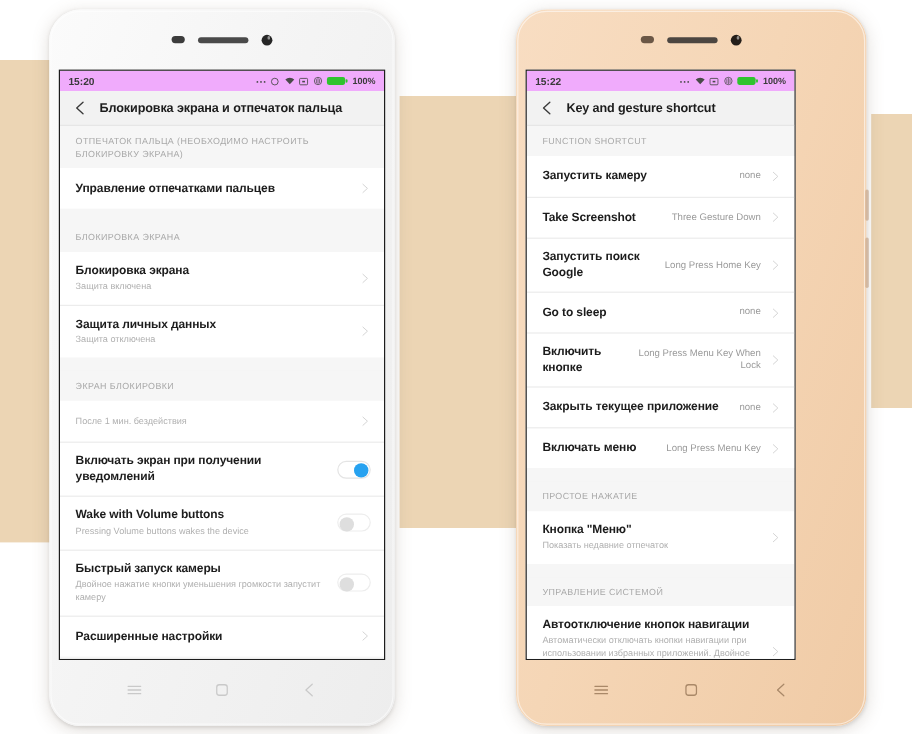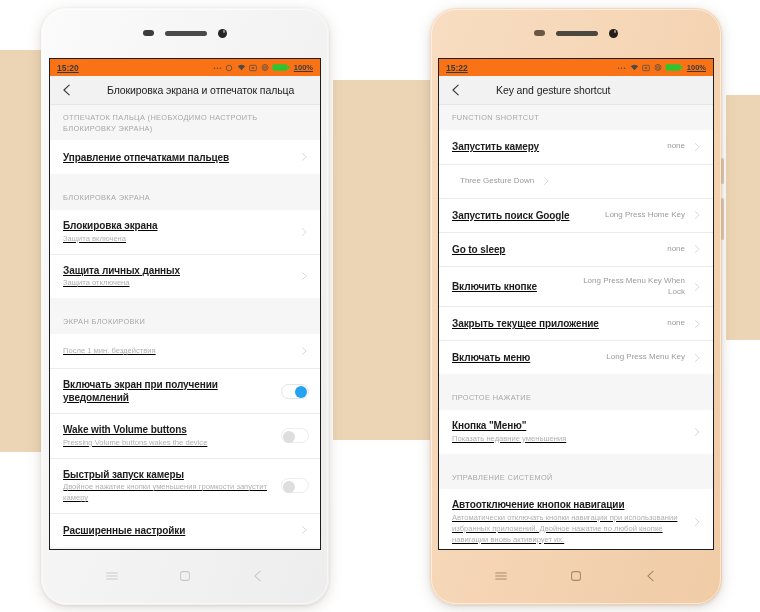--- a/index.html
+++ b/index.html
@@ -96,34 +96,33 @@
 
   
   .screen {
     position: absolute;
     top: 50px; left: 8px;
     width: 272px; height: 492px;
     background: #ffffff;
     overflow: hidden;
     border: 1px solid #1d1d1d;
   }
-  .phone-right .screen { width: 276px; }
+  .phone-right .screen { width: 225px; }
 
   
   .statusbar {
     height: 17px;
-    background: #f97316;
+    background: #f0abfc;
     display: flex;
     align-items: center;
     justify-content: space-between;
     padding: 0 7px;
     font-size: 8.5px;
     color: #3a3a3a;
     font-weight: bold;
-    text-decoration: underline;
   }
   .status-right {
     display: flex;
     align-items: center;
     gap: 3.5px;
   }
   .si { display: block; }
   .battery-pct { font-size: 7.5px; font-weight: bold; color: #3a3a3a; }
 
   
@@ -136,24 +135,23 @@
     gap: 9px;
     border-bottom: 1px solid #e6e6e6;
   }
   .back-chevron {
     width: 14px; height: 14px;
     flex: 0 0 auto;
     cursor: pointer;
   }
   .title-text {
     font-size: 10.5px;
-    font-weight: normal;
+    font-weight: bold;
     color: #1c1c1c;
     letter-spacing: -0.1px;
-    margin-left: 24px;
   }
 
   
   .content {
     height: 446px;
     overflow: hidden;
     background: #f6f6f6;
   }
   .section-header {
     padding: 8px 13px 6px 13px;
@@ -167,21 +165,21 @@
 
   .row {
     display: flex;
     align-items: center;
     padding: 9px 11px 9px 13px;
     background: #ffffff;
     border-top: 1px solid #ececec;
     min-height: 34px;
   }
   .group .row:first-child { border-top: none; }
-  .row-texts { flex: 1 1 auto; min-width: 0; text-decoration: underline; }
+  .row-texts { flex: 1 1 auto; min-width: 0; }
   .row-title {
     font-size: 10px;
     color: #1c1c1c;
     font-weight: bold;
     line-height: 1.32;
     letter-spacing: -0.1px;
   }
   .row-sub {
     font-size: 7.6px;
     color: #b0b0b0;
@@ -439,20 +437,23 @@
           <div class="row">
             <div class="row-texts">
               <div class="row-title">Запустить камеру</div>
             </div>
             <div class="row-value">none</div>
             <svg class="row-chevron" viewBox="0 0 16 16">
               <path d="M5.5 2.5 L11.5 8 L5.5 13.5" fill="none" stroke="#cfcfcf" stroke-width="1.2" stroke-linecap="round" stroke-linejoin="round"></path>
             </svg>
           </div>
           <div class="row">
+            <div class="row-texts">
+              <div class="row-title">Take Screenshot</div>
+            </div>
             <div class="row-value">Three Gesture Down</div>
             <svg class="row-chevron" viewBox="0 0 16 16">
               <path d="M5.5 2.5 L11.5 8 L5.5 13.5" fill="none" stroke="#cfcfcf" stroke-width="1.2" stroke-linecap="round" stroke-linejoin="round"></path>
             </svg>
           </div>
           <div class="row">
             <div class="row-texts">
               <div class="row-title">Запустить поиск Google</div>
             </div>
             <div class="row-value">Long Press Home Key</div>
@@ -496,21 +497,21 @@
               <path d="M5.5 2.5 L11.5 8 L5.5 13.5" fill="none" stroke="#cfcfcf" stroke-width="1.2" stroke-linecap="round" stroke-linejoin="round"></path>
             </svg>
           </div>
         </div>
         <div class="spacer"></div>
         <div class="section-header">ПРОСТОЕ НАЖАТИЕ</div>
         <div class="group">
           <div class="row">
             <div class="row-texts">
               <div class="row-title">Кнопка "Меню"</div>
-              <div class="row-sub">Показать недавние уменьшения</div>
+              <div class="row-sub">Показать недавние отпечаток</div>
             </div>
             <svg class="row-chevron" viewBox="0 0 16 16">
               <path d="M5.5 2.5 L11.5 8 L5.5 13.5" fill="none" stroke="#cfcfcf" stroke-width="1.2" stroke-linecap="round" stroke-linejoin="round"></path>
             </svg>
           </div>
         </div>
         <div class="spacer"></div>
         <div class="section-header">УПРАВЛЕНИЕ СИСТЕМОЙ</div>
         <div class="group">
           <div class="row">

